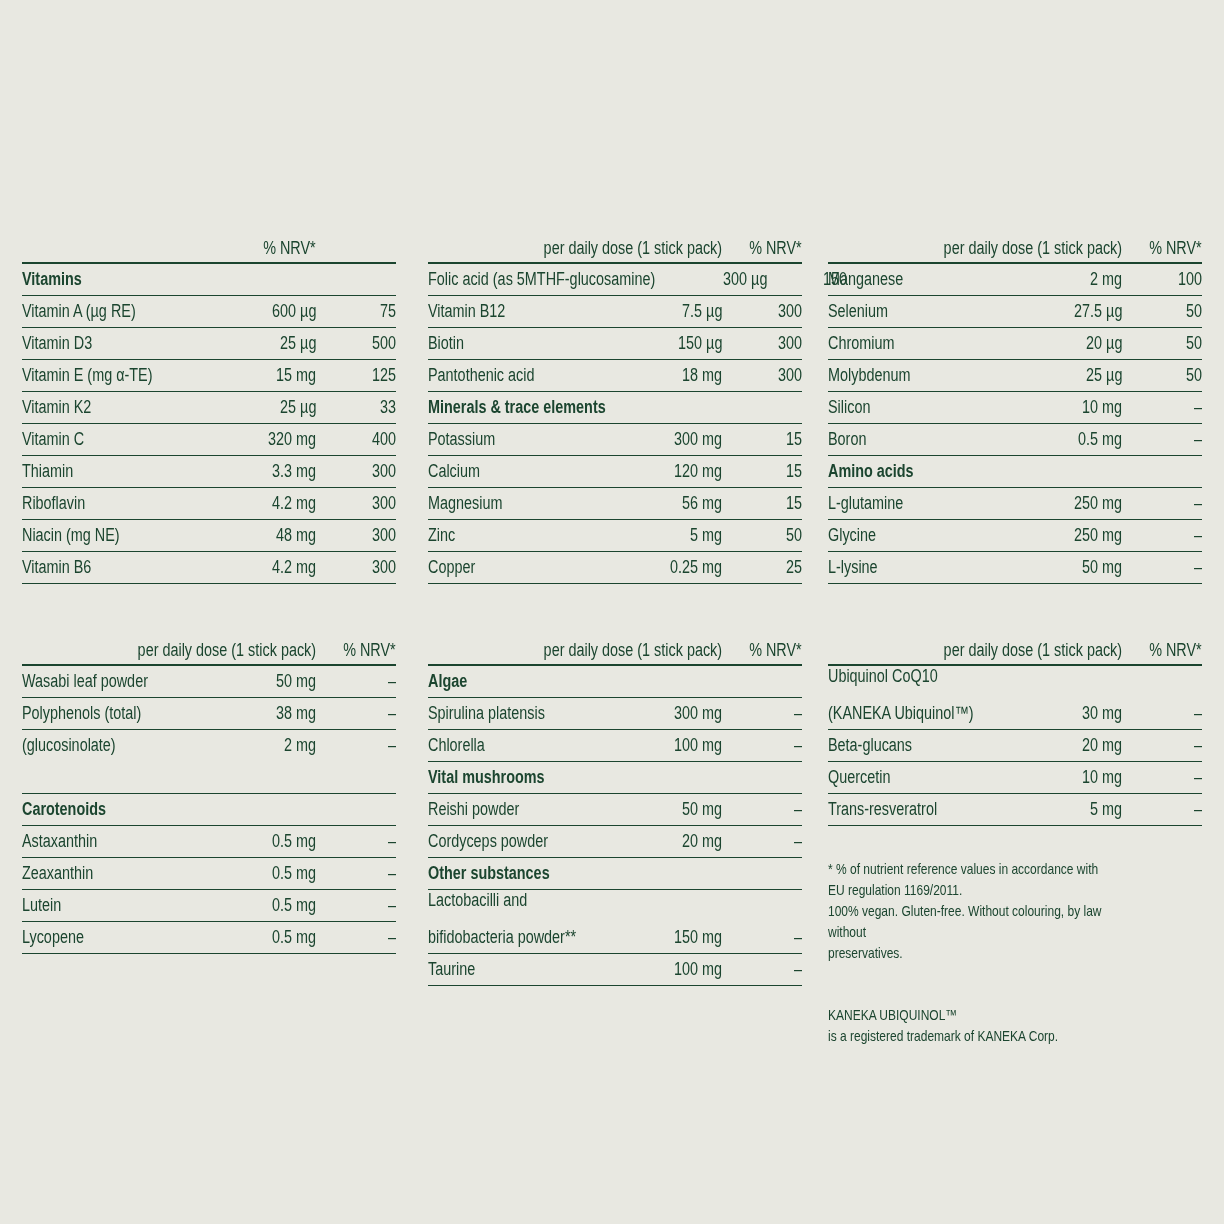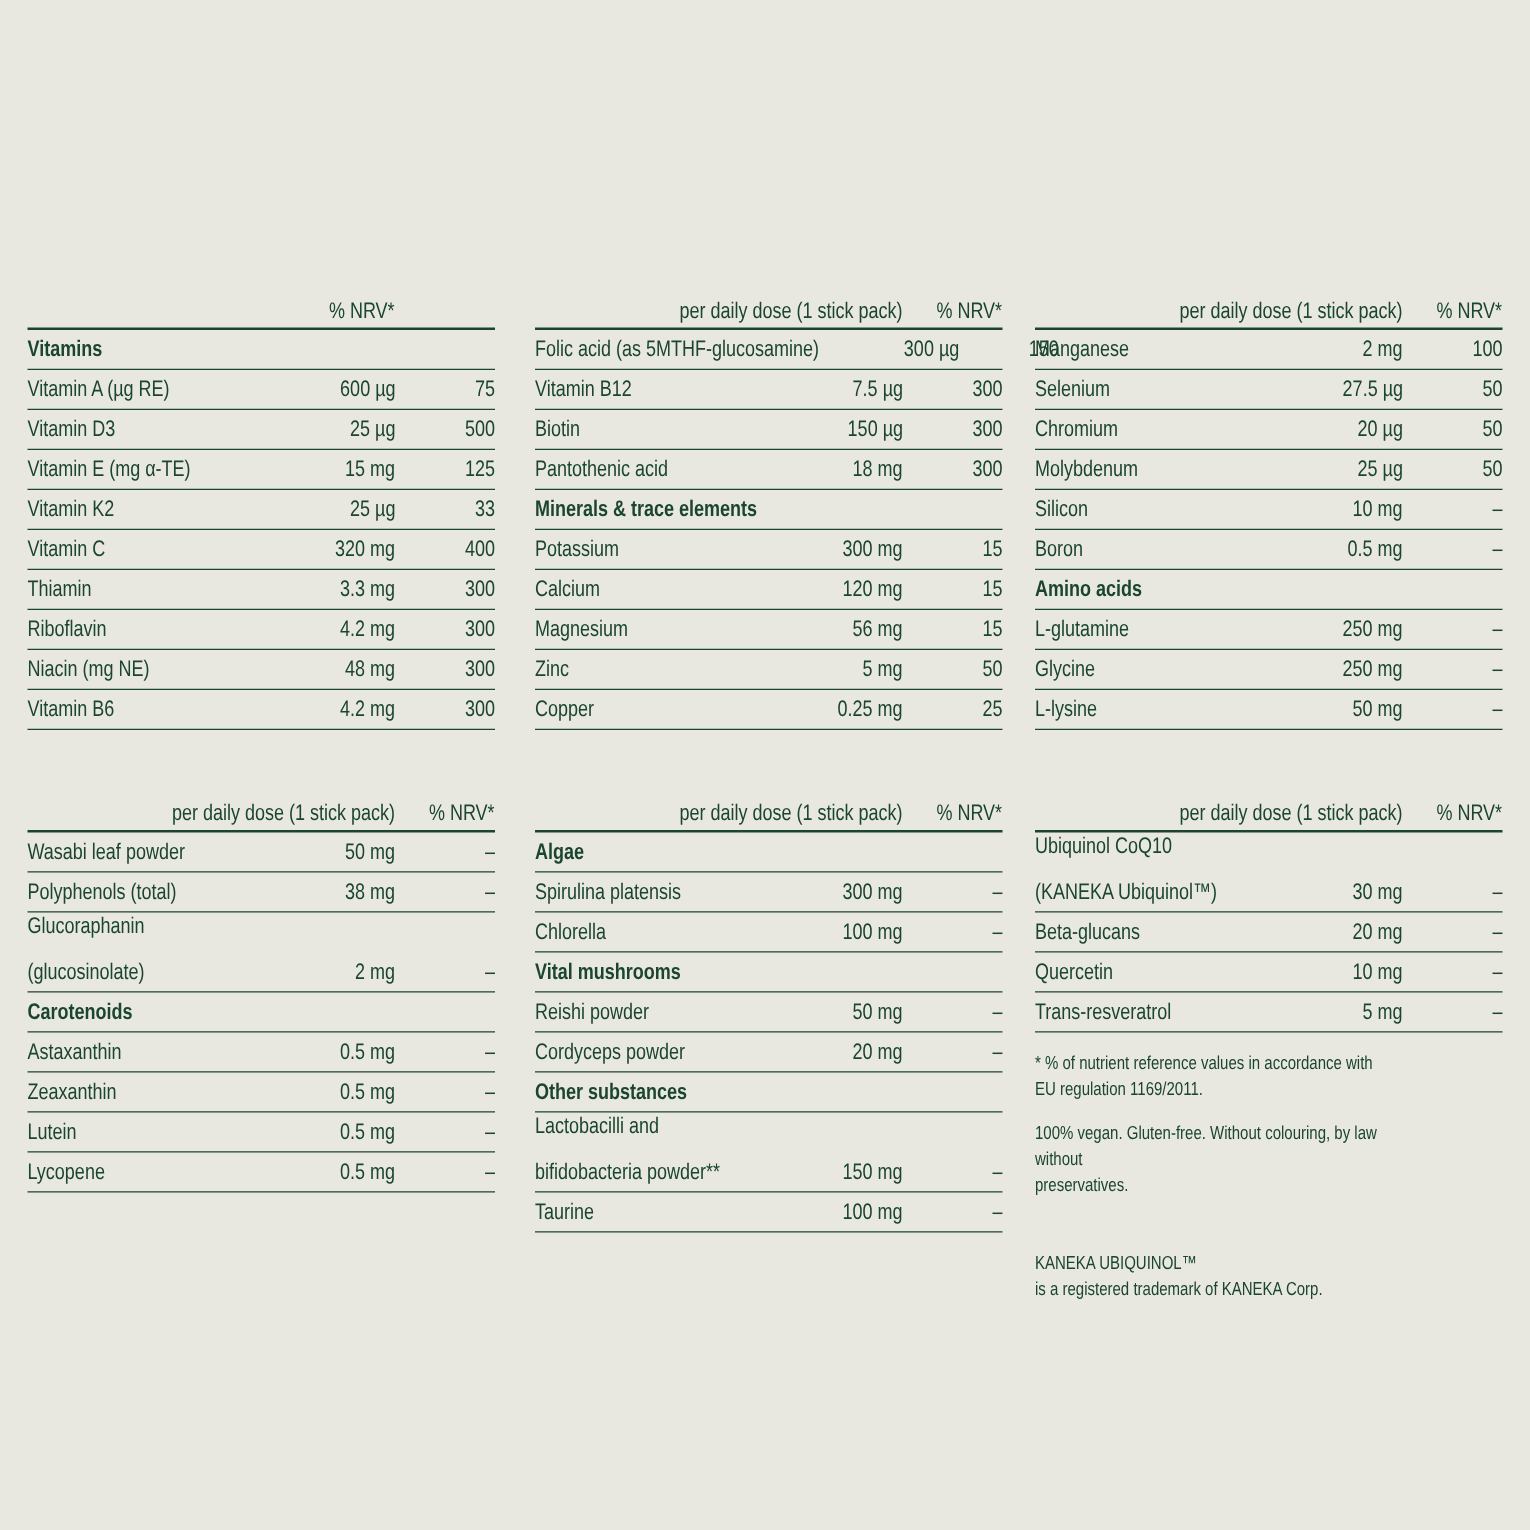--- a/index.html
+++ b/index.html
@@ -36,22 +36,22 @@
     transform:scaleX(.8);transform-origin:0 50%;
   }
   .a-right{text-align:right}
   .a-right .txt{transform-origin:100% 50%}
   .section .txt,.prefix{font-weight:700}
   .prefix{margin-right:6px}
 
   .fnblock{padding-top:10px}
   .fn{margin:0}
   .fn .txt{font-size:15px;line-height:21px;white-space:pre-line}
-  .fn1{margin-top:4px}
-  .fn2{margin-top:14px}
+  .fn1{margin-top:22px}
+  .fn2{}
   .fn3{margin-top:41px}
 </style>
 </head>
 <body>
 
 <div id="tables">
     <div class="table" id="t0">
       <div class="hdr">
         <div class="a-right"><span class="txt">% NRV*</span></div>
       </div>
@@ -221,23 +221,20 @@
         <div><span class="txt">Wasabi leaf powder</span></div>
         <div class="a-right"><span class="txt">50 mg</span></div>
         <div class="a-right"><span class="txt">–</span></div>
       </div>
       <div class="row">
         <div><span class="txt">Polyphenols (total)</span></div>
         <div class="a-right"><span class="txt">38 mg</span></div>
         <div class="a-right"><span class="txt">–</span></div>
       </div>
       <div class="row2">
-        <div class="l1">
-          <span class="txt">Glucoraphanin</span>
-        </div>
         <div class="l2">
           <div><span class="txt">(glucosinolate)</span></div>
           <div class="a-right"><span class="txt">2 mg</span></div>
           <div class="a-right"><span class="txt">–</span></div>
         </div>
       </div>
       <div class="row section">
         <div><span class="txt">Carotenoids</span></div>
       </div>
       <div class="row">

